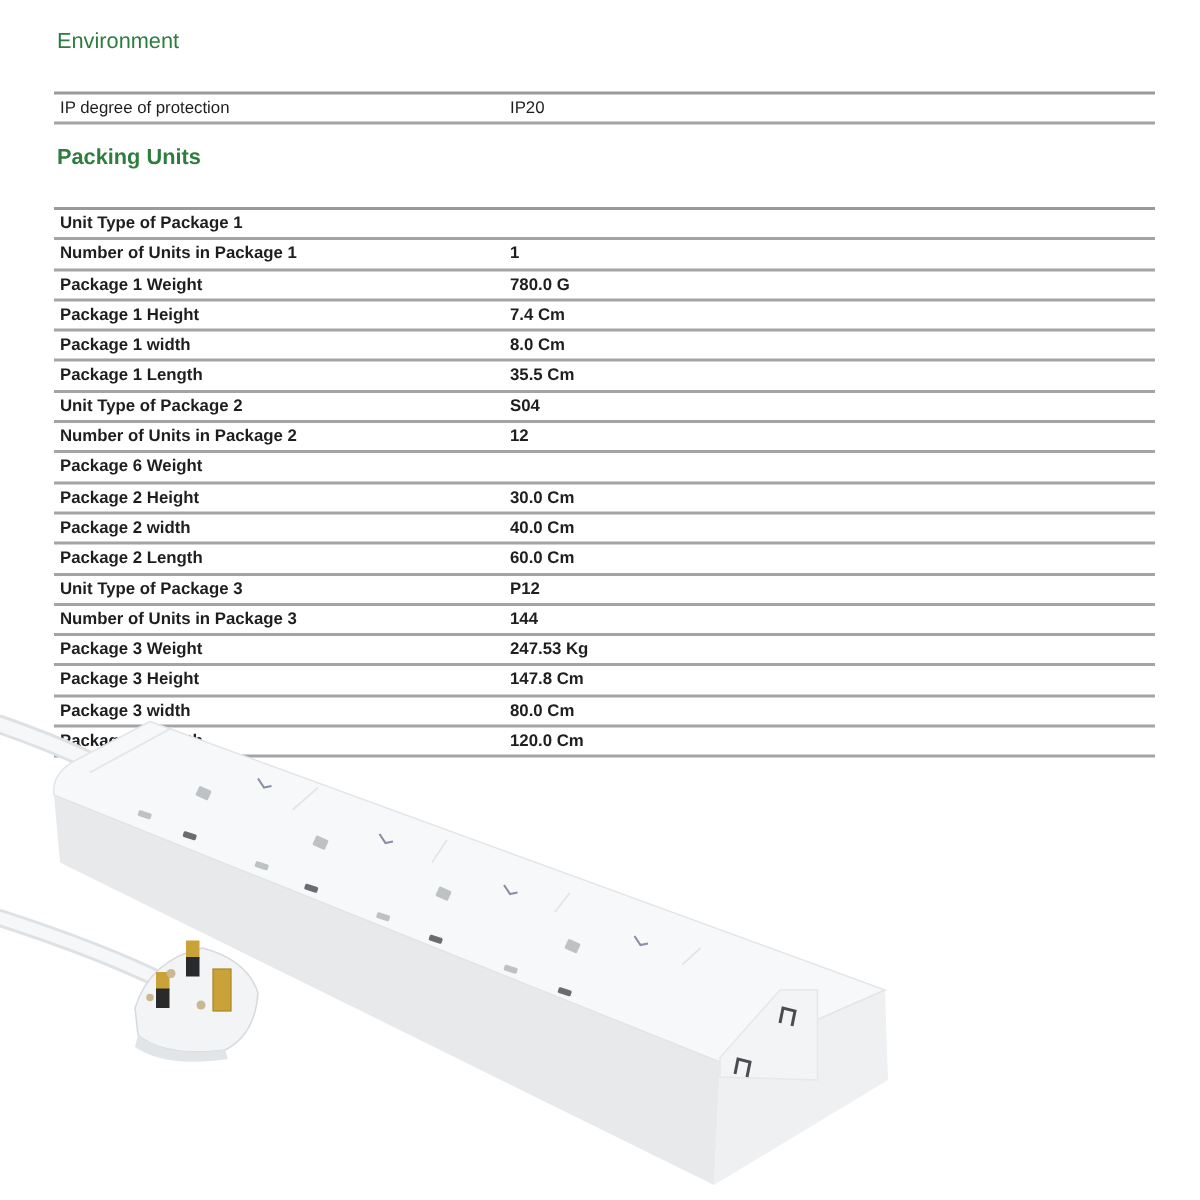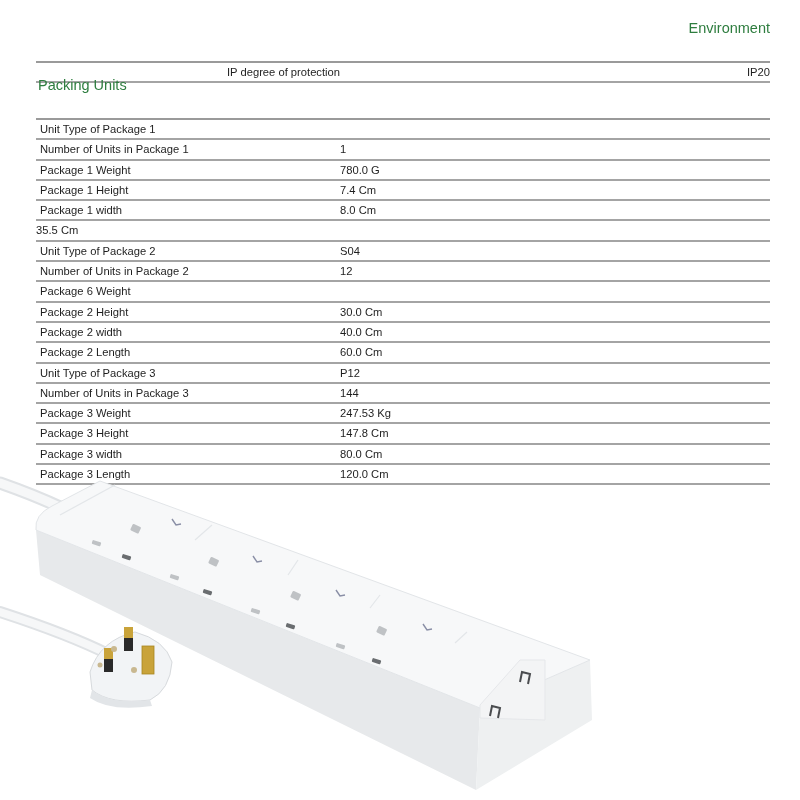--- a/index.html
+++ b/index.html
@@ -20,22 +20,22 @@
       display: flex;
       height: 20.3px;
       line-height: 19px;
       border-bottom: 2px solid #a4a4a4;
       font-size: 11.2px;
       color: #1e1e1e;
     }
     .spec-label { width: 304px; padding-left: 4px; white-space: nowrap; }
     .spec-value { flex: 1; white-space: nowrap; }
 
-    #env { top: 19px; text-align: right; }
-    #pack { top: 76px; }
+    #env { top: 19px; }
+    #pack { top: 96px; font-weight: bold; }
 
     .product-image { position: absolute; left: 0; top: 470px; width: 800px; height: 330px; }
   </style>
 </head>
 <body>
 
 <div class="section" id="env">
   <div class="section-title">Environment</div>
   <div class="spec-table">
     <div class="spec-row">
@@ -61,20 +61,21 @@
       </div>
     <div class="spec-row">
         <span class="spec-label">Package 1 Height</span>
         <span class="spec-value">7.4 Cm</span>
       </div>
     <div class="spec-row">
         <span class="spec-label">Package 1 width</span>
         <span class="spec-value">8.0 Cm</span>
       </div>
     <div class="spec-row">
+        <span class="spec-label">Package 1 Length</span>
         <span class="spec-value">35.5 Cm</span>
       </div>
     <div class="spec-row">
         <span class="spec-label">Unit Type of Package 2</span>
         <span class="spec-value">S04</span>
       </div>
     <div class="spec-row">
         <span class="spec-label">Number of Units in Package 2</span>
         <span class="spec-value">12</span>
       </div>

